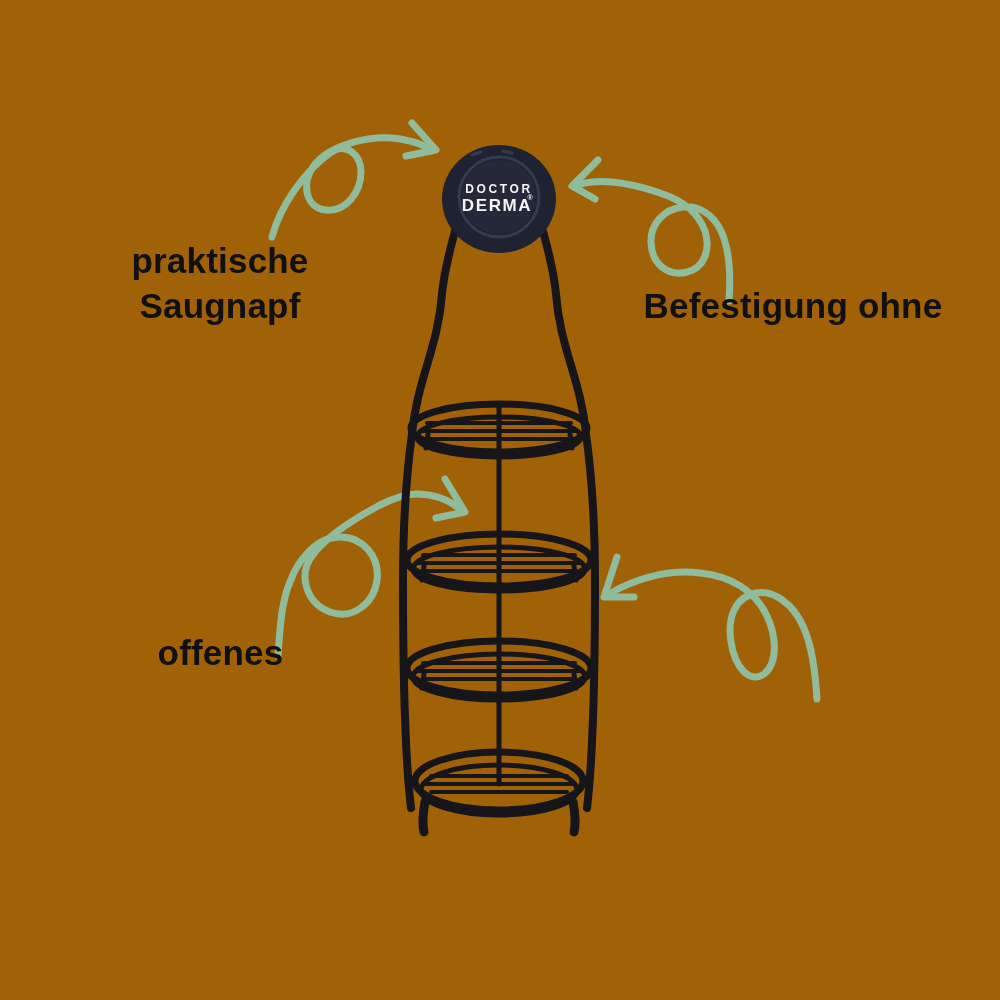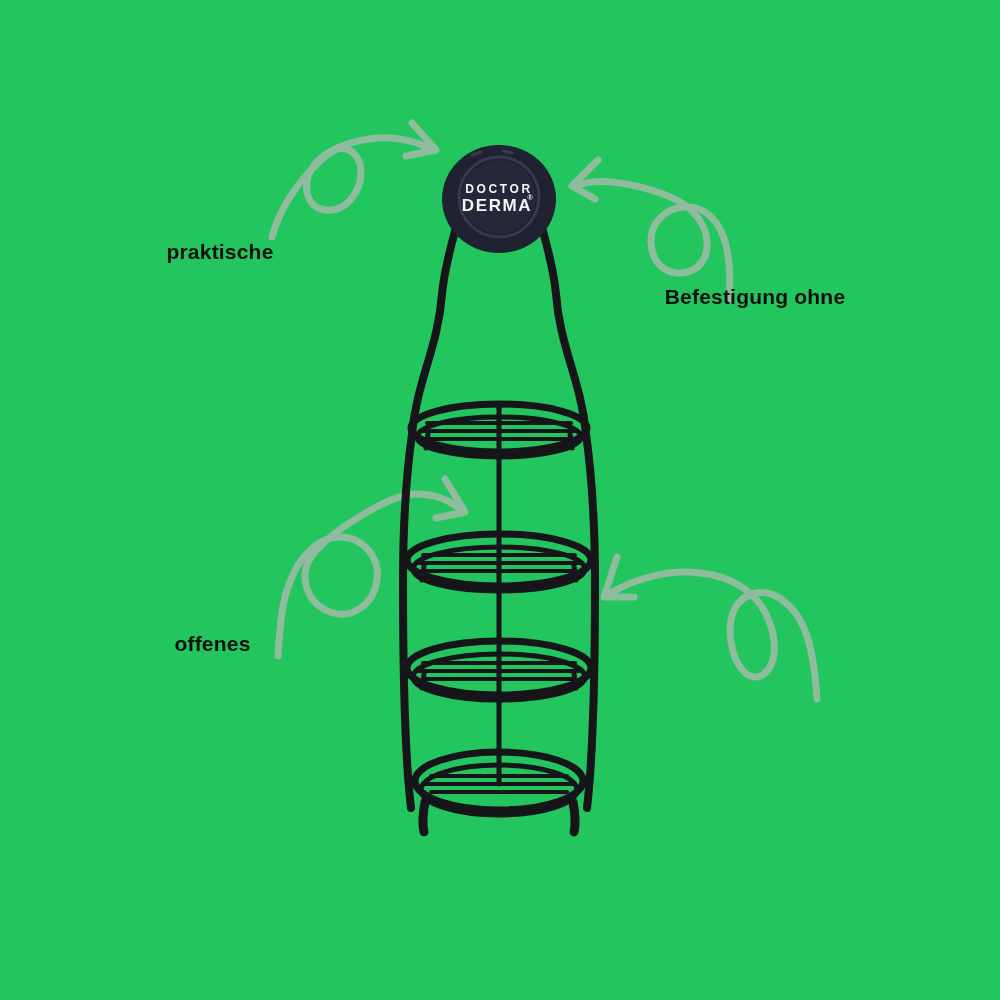--- a/index.html
+++ b/index.html
@@ -1,28 +1,28 @@
 <!DOCTYPE html>
 <html><head>
 <meta charset="utf-8">
 <style>
   html,body{margin:0;padding:0;}
   .stage{
     position:relative;
     width:1000px;height:1000px;
-    background:#22c55e;
+    background:#a16207;
     overflow:hidden;
     font-family:"Liberation Sans", sans-serif;
   }
   .art{position:absolute;inset:0;width:1000px;height:1000px;}
   .label{
     position:absolute;
     text-align:center;
     font-weight:700;
-    font-size:21px;
+    font-size:35px;
     line-height:1.28;
     color:#101010;
     letter-spacing:0.2px;
     z-index:5;
   }
   .label div{white-space:nowrap;}
   .logo-doctor{
     font-family:"Liberation Sans", sans-serif;
     font-size:12px;font-weight:600;letter-spacing:2.6px;
   }
@@ -139,24 +139,25 @@
       <circle cx="499" cy="197" r="40" fill="none" stroke="#3a3f55" stroke-width="3" opacity="0.85"></circle>
       <circle cx="499" cy="197" r="37" fill="#242839"></circle>
       <text class="logo-doctor" x="499" y="193" text-anchor="middle" fill="#f5f5f5">DOCTOR</text>
       <text class="logo-derma" x="497" y="211" text-anchor="middle" fill="#f5f5f5">DERMA</text>
       <text class="logo-reg" x="530" y="200" text-anchor="middle" fill="#f5f5f5">®</text>
     </g>
   </svg>
 
   <div class="label" style="left:70px;top:239px;width:300px;">
     <div>praktische</div>
+    <div>Saugnapf</div>
   </div>
 
-  <div class="label" style="left:600px;top:284px;width:310px;">
+  <div class="label" style="left:638px;top:284px;width:310px;">
     <div>Befestigung ohne</div>
   </div>
 
-  <div class="label" style="left:60px;top:631px;width:305px;">
+  <div class="label" style="left:68px;top:631px;width:305px;">
     <div>offenes</div>
   </div>
 
 
 </div>
 
 </body></html>

